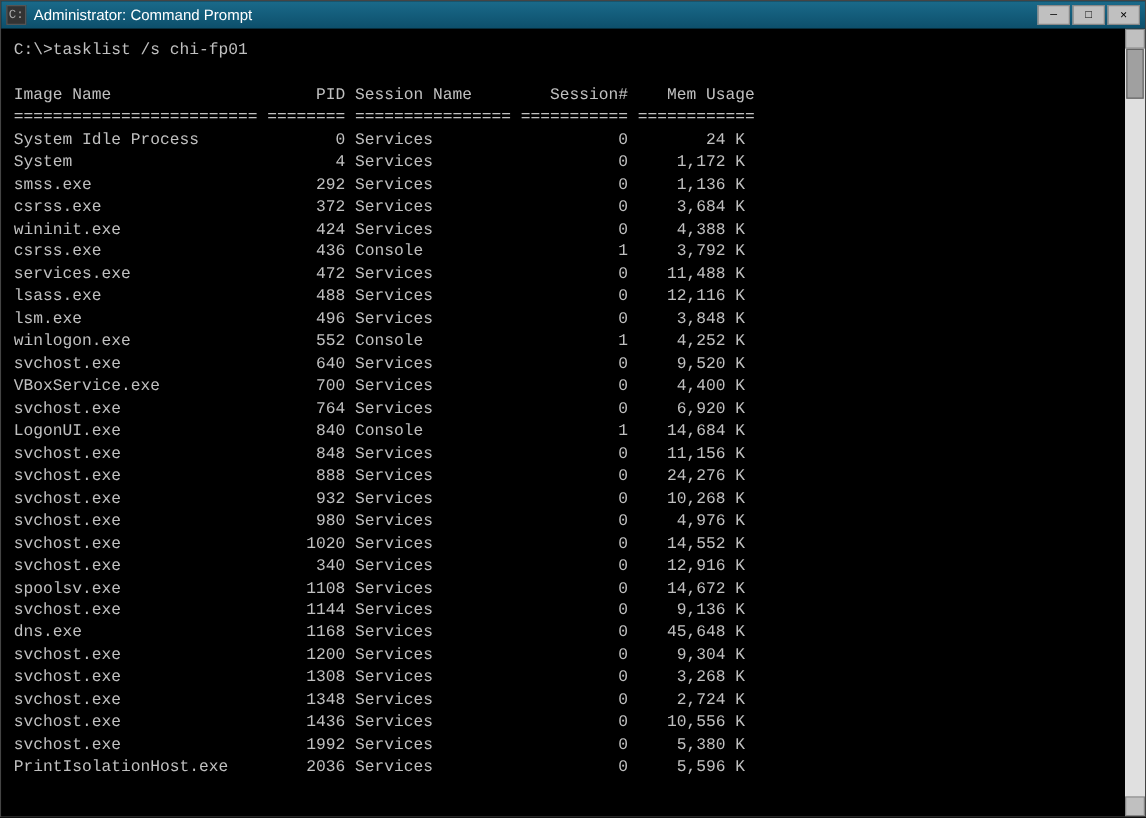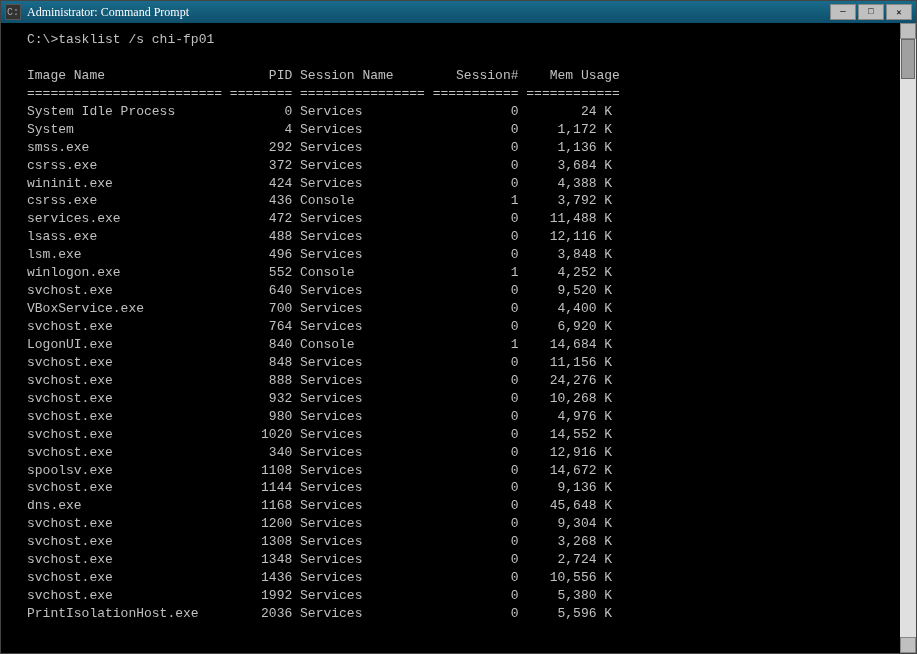--- a/index.html
+++ b/index.html
@@ -41,21 +41,21 @@
       align-items: center;
       justify-content: center;
       font-size: 10px;
       color: #aaa;
       border: 1px solid #555;
       flex-shrink: 0;
     }
     .title-bar-text {
       color: #fff;
       font-size: 12px;
-      font-family: Liberation Serif, serif;
+      font-family: Liberation Sans, sans-serif;
     }
     .title-bar-buttons {
       display: flex;
       gap: 2px;
     }
     .tb-btn {
       width: 26px;
       height: 16px;
       background: #c0c0c0;
       border: 1px solid #888;
@@ -64,21 +64,20 @@
       justify-content: center;
       font-size: 9px;
       color: #000;
       cursor: pointer;
     }
     .content-area {
       flex: 1;
       display: flex;
       background: #000;
       overflow: hidden;
-      padding-left: 16px;
     }
     .terminal {
       flex: 1;
       padding: 8px 10px;
       overflow: hidden;
       color: #c0c0c0;
       font-family: 'Courier New', Courier, monospace;
       font-size: 13px;
       line-height: 1.38;
       white-space: pre;

